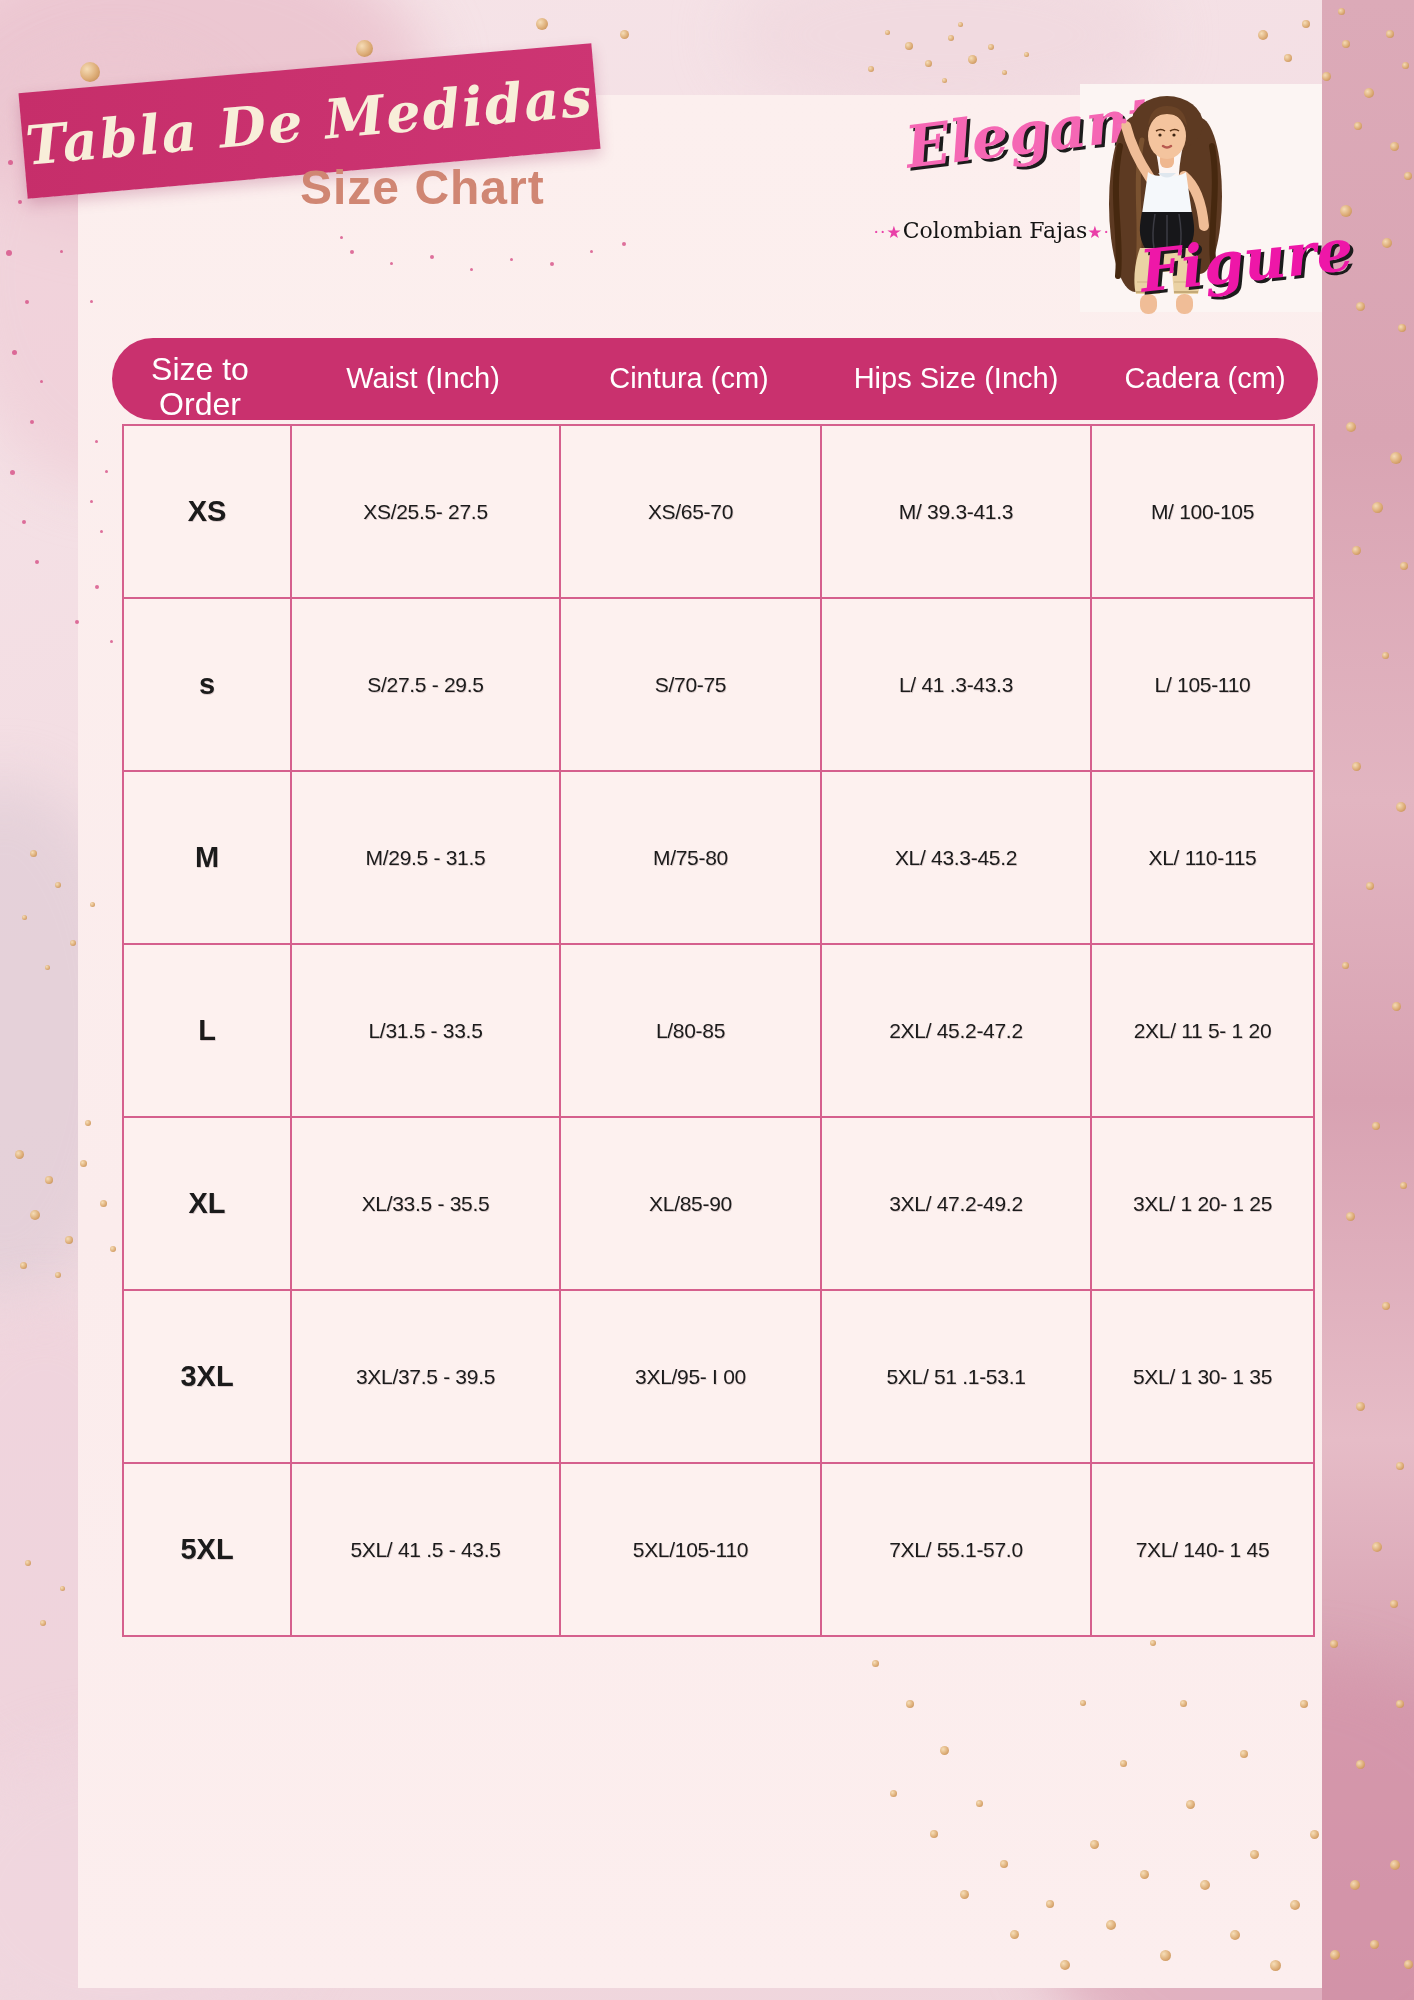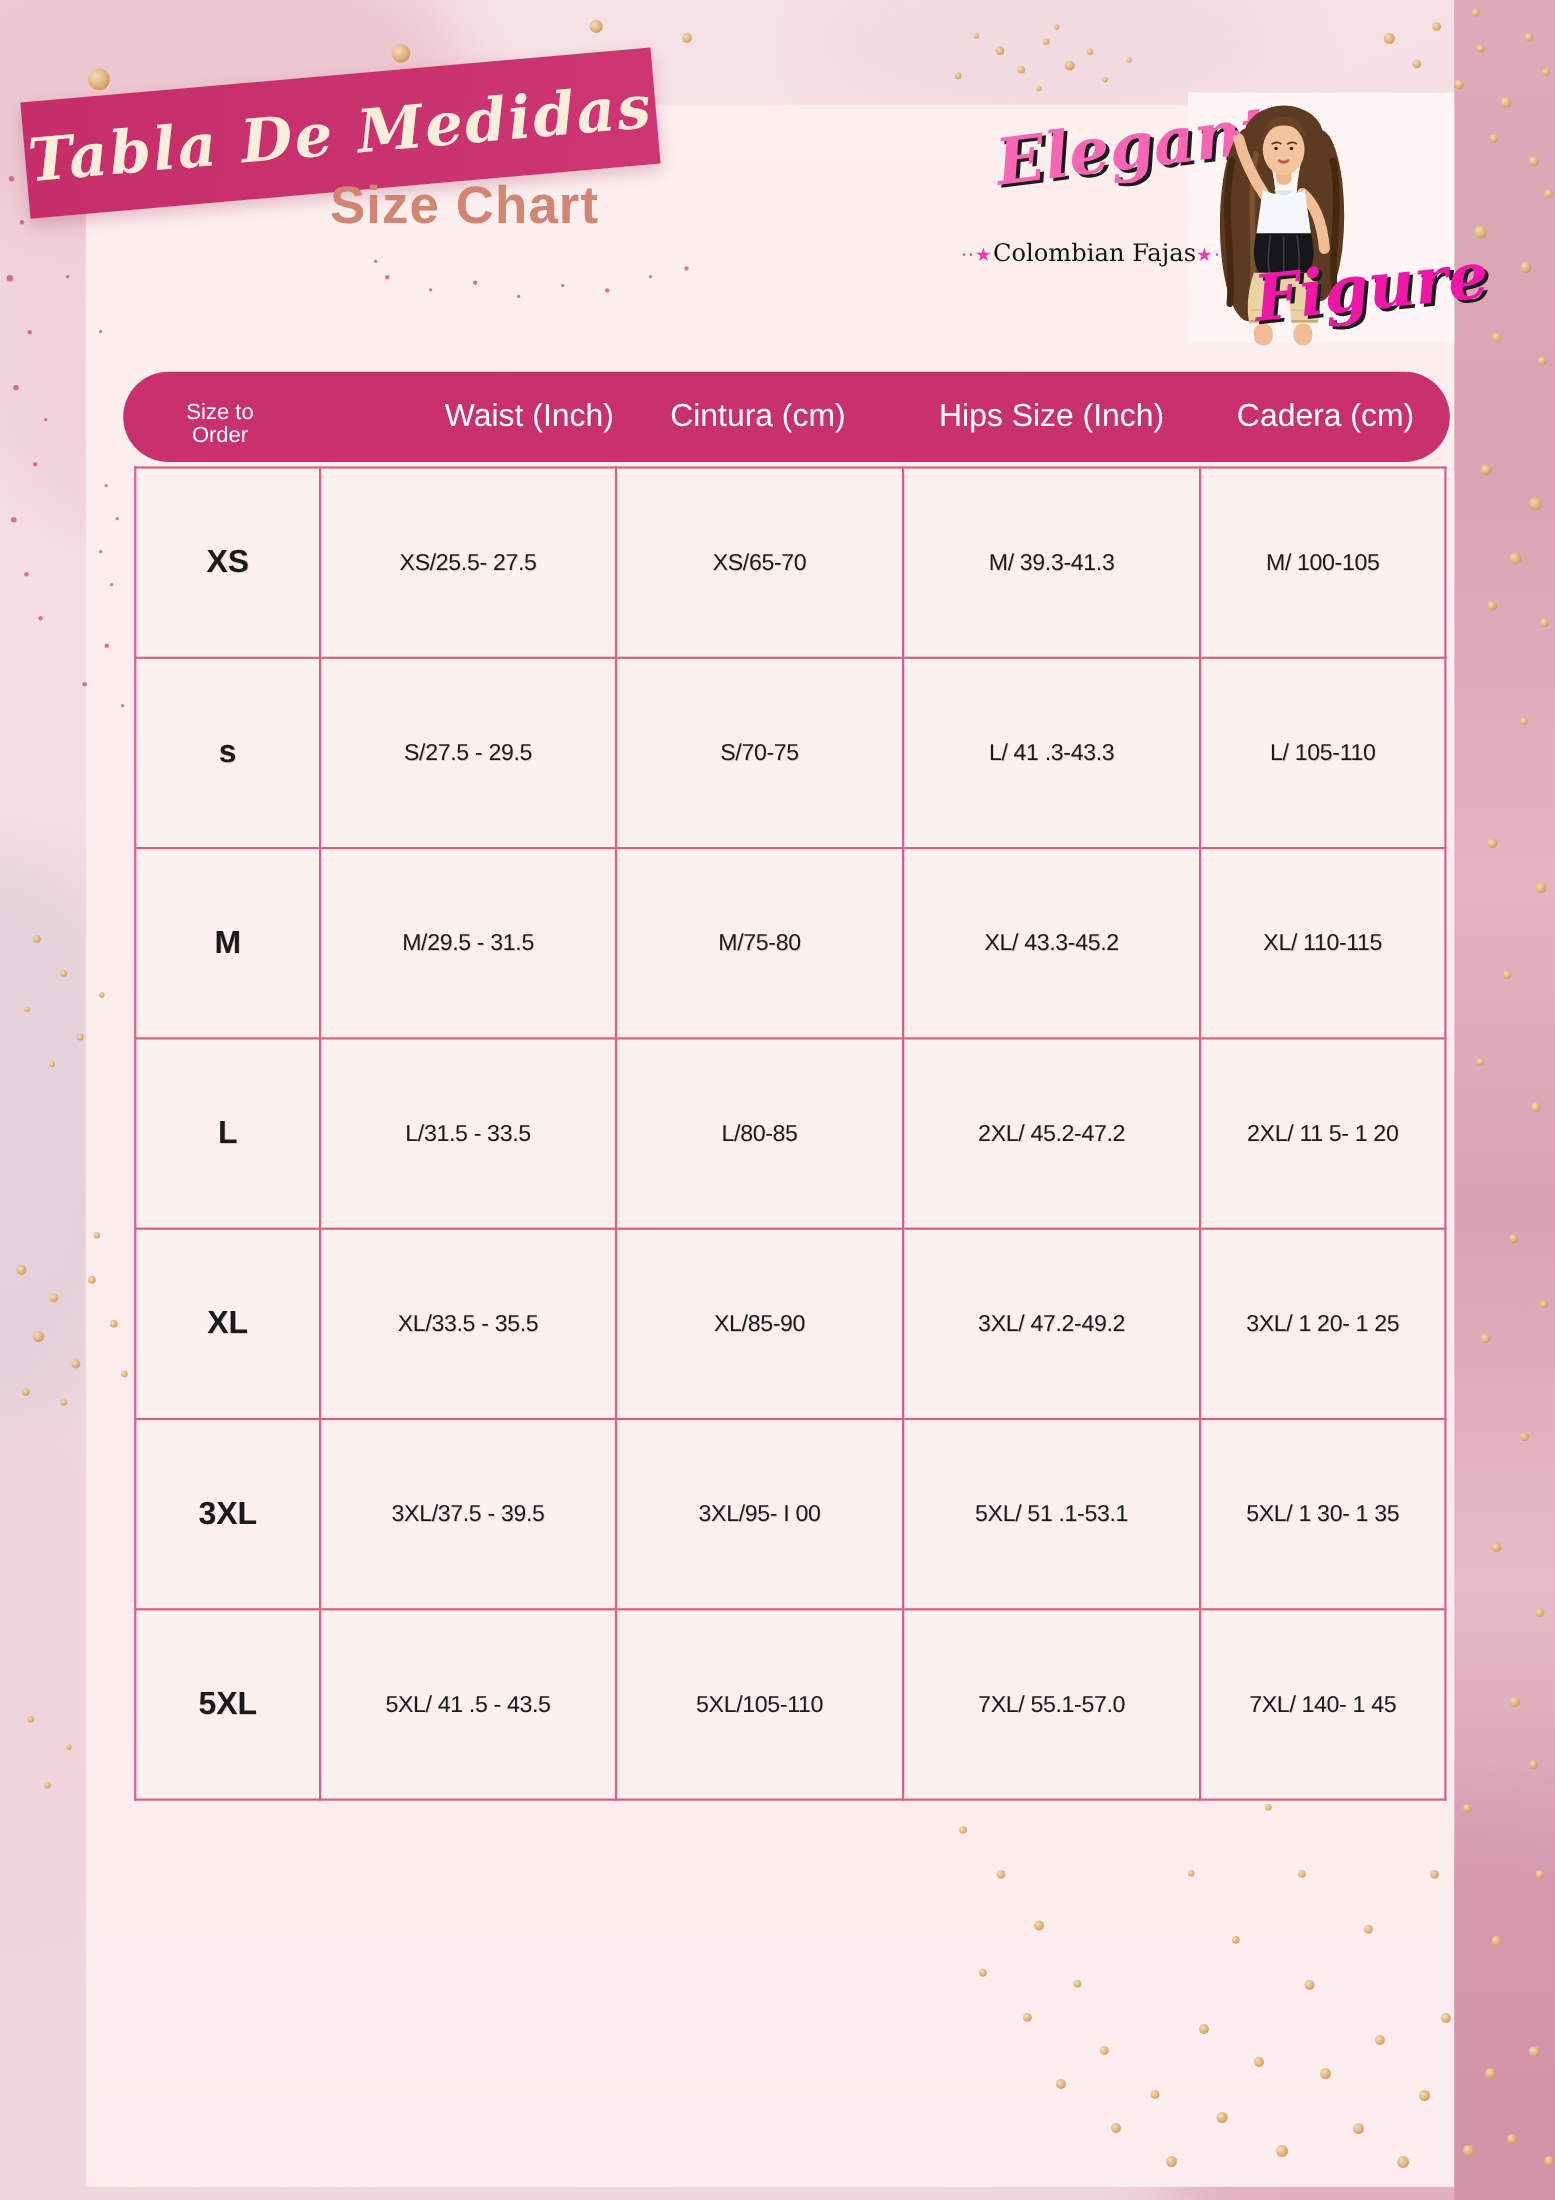--- a/index.html
+++ b/index.html
@@ -39,22 +39,22 @@
     font-family:"DejaVu Serif", serif;font-size:22px;color:#141414;white-space:nowrap;}
   .tagline .stars{color:#e93fa8;font-size:17px;letter-spacing:1px;}
   .figure{position:absolute;left:1140px;top:228px;width:190px;text-align:center;
     font-family:"DejaVu Serif", serif;font-style:italic;font-weight:bold;font-size:58px;
     color:#ee17a8;transform:rotate(-6deg);text-shadow:3px 3px 0 #1c1c1c;z-index:6;}
   .mascot{position:absolute;left:1080px;top:86px;z-index:5;}
   
   .thead-pill{position:absolute;left:112px;top:338px;width:1206px;height:82px;border-radius:41px;
     background:#c9316e;display:flex;align-items:center;color:#ffffff;z-index:3;}
   .thead-pill .hc{text-align:center;font-size:29px;font-weight:500;line-height:1.08;}
-  .hc.c1{width:176px;} .hc.c2{width:270px;text-align:right;} .hc.c3{width:262px;} .hc.c4{width:272px;} .hc.c5{width:226px;}
-  .hc.c1 span{display:inline-block;max-width:112px;font-size:20px;margin-top:16px;}
+  .hc.c1{width:176px;} .hc.c2{width:270px;} .hc.c3{width:262px;} .hc.c4{width:272px;} .hc.c5{width:226px;}
+  .hc.c1 span{display:inline-block;max-width:112px;font-size:32px;margin-top:16px;}
   table.size-table{position:absolute;left:122px;top:424px;width:1191px;border-collapse:collapse;
     table-layout:fixed;z-index:2;}
   table.size-table td{border:2px solid #d5608d;background:#fdf1ef;height:169px;
     text-align:center;vertical-align:middle;font-size:21px;color:#1b1b1b;letter-spacing:-0.3px;
     text-shadow:0.7px 0.7px 0 rgba(60,20,35,.18);}
   table.size-table td.size-col{font-weight:700;font-size:29px;letter-spacing:0;}
   
   .dot{position:absolute;border-radius:50%;}
   .dot.gold{background:radial-gradient(circle at 35% 35%,#f6ddb5,#dcab72 55%,#b97f44);opacity:.95;}
   .dot.pink{background:#d64f86;opacity:.8;}

